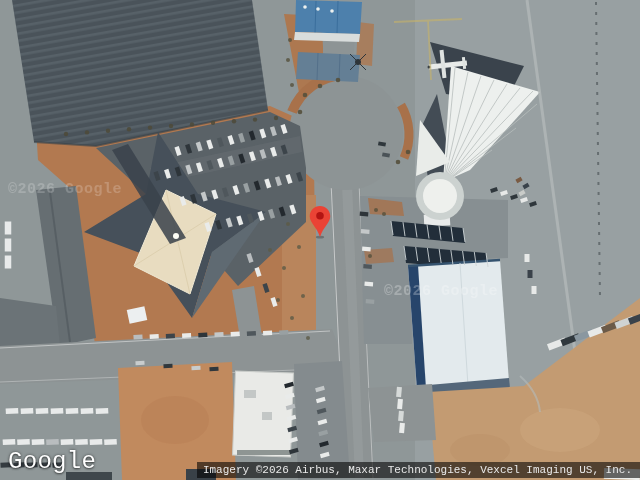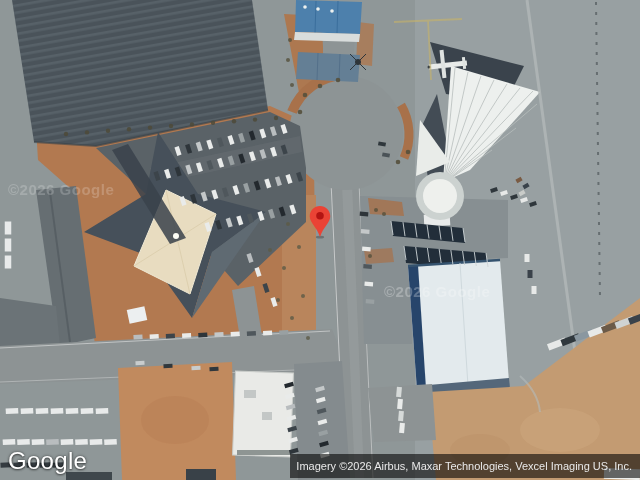--- a/index.html
+++ b/index.html
@@ -1,38 +1,38 @@
 <!DOCTYPE html>
 <html><head>
 <meta charset="utf-8">
 <style>
   html,body{margin:0;padding:0;background:#222;}
   #stage{
     position:relative;width:640px;height:480px;overflow:hidden;
-    font-family:Liberation Sans, sans-serif;
+    font-family:Liberation Mono, monospace;
     background:#737373;
   }
   #scene{position:absolute;left:0;top:0;}
   .watermark{
     position:absolute;color:rgba(255,255,255,0.26);
     font-size:15px;font-weight:bold;letter-spacing:0.5px;
     white-space:nowrap;pointer-events:none;
   }
   #wm-left{left:8px;top:181px;color:rgba(255,255,255,0.20);}
   #wm-center{left:384px;top:283px;}
   #pin{position:absolute;left:309px;top:203px;width:22px;height:38px;}
   #google-logo{
     position:absolute;left:8px;bottom:5px;
     color:#fff;font-size:24px;font-weight:500;letter-spacing:0.3px;
     text-shadow:0 0 3px rgba(0,0,0,0.55), 0 1px 2px rgba(0,0,0,0.45);
   }
   #attr-bar{
-    position:absolute;right:0;bottom:2px;height:24px;
+    position:absolute;right:0;bottom:2px;height:16px;
     background:rgba(0,0,0,0.58);
-    display:flex;align-items:center;padding:0 8px 0 6px;
+    display:flex;align-items:flex-end;padding:0 8px 0 6px;
   }
   #attr-bar span{
     color:#e9e9e9;font-size:11px;line-height:16px;white-space:nowrap;
   }
 </style>
 </head>
 <body>
 
 <div id="stage">
 

